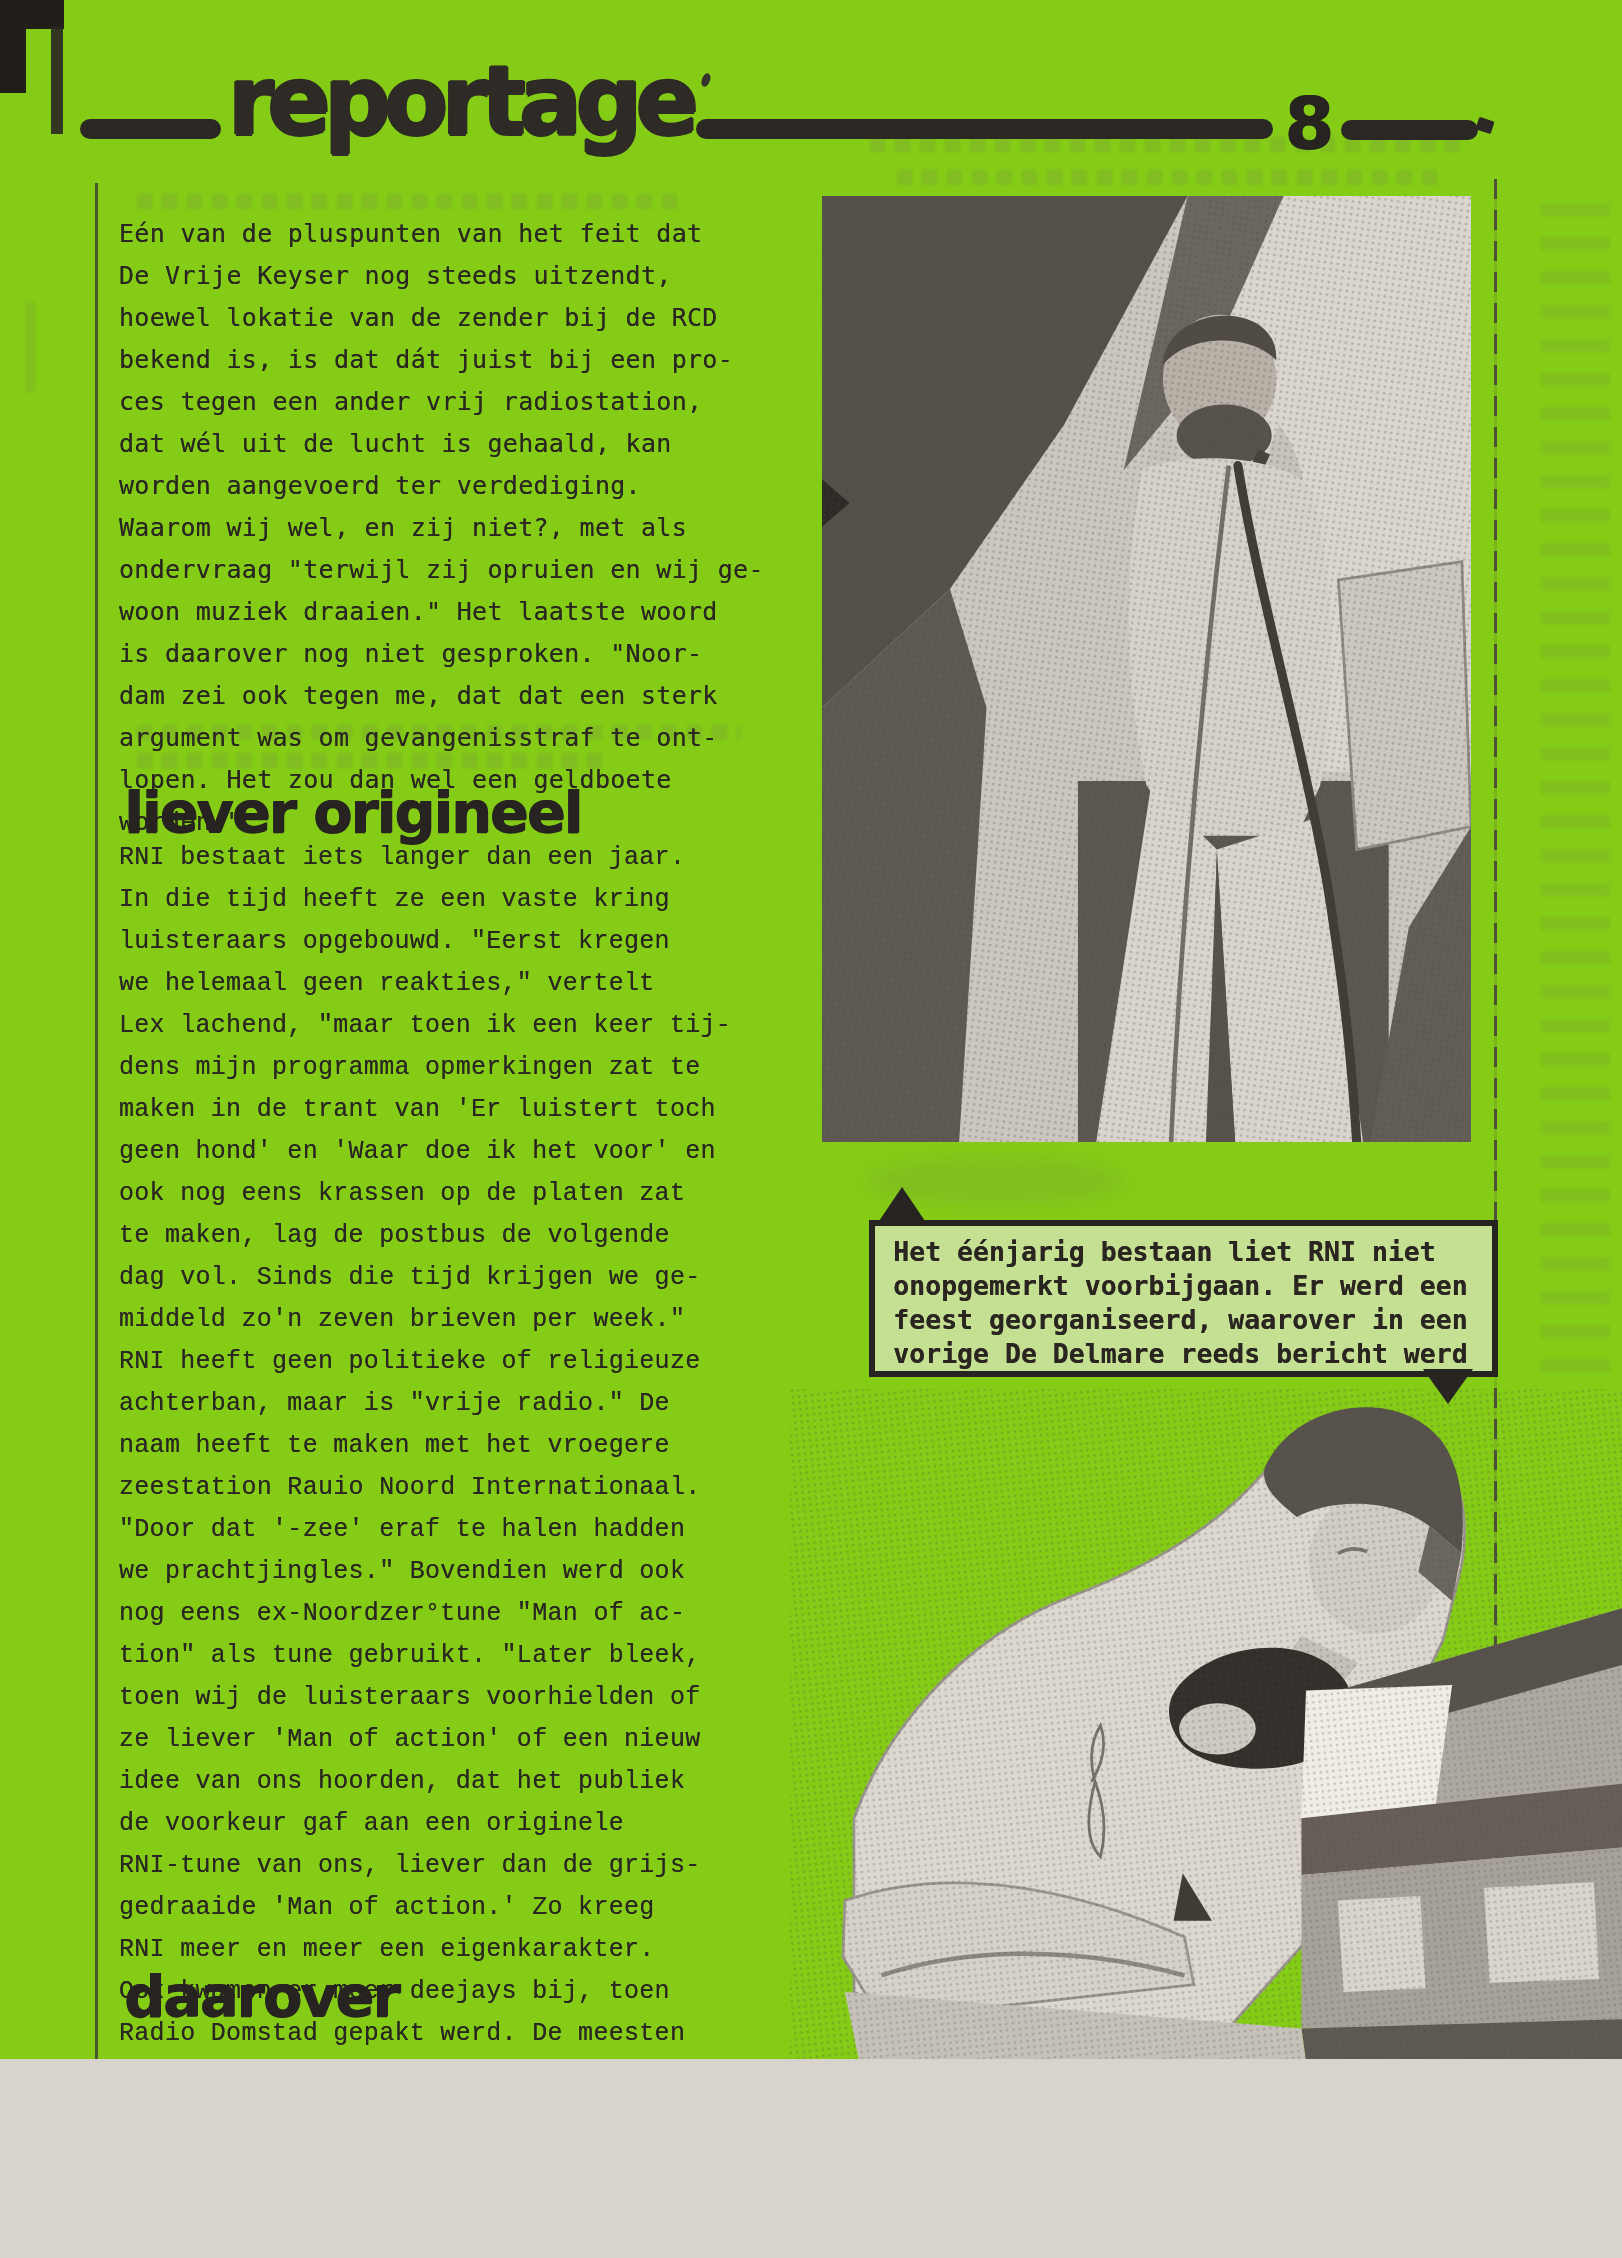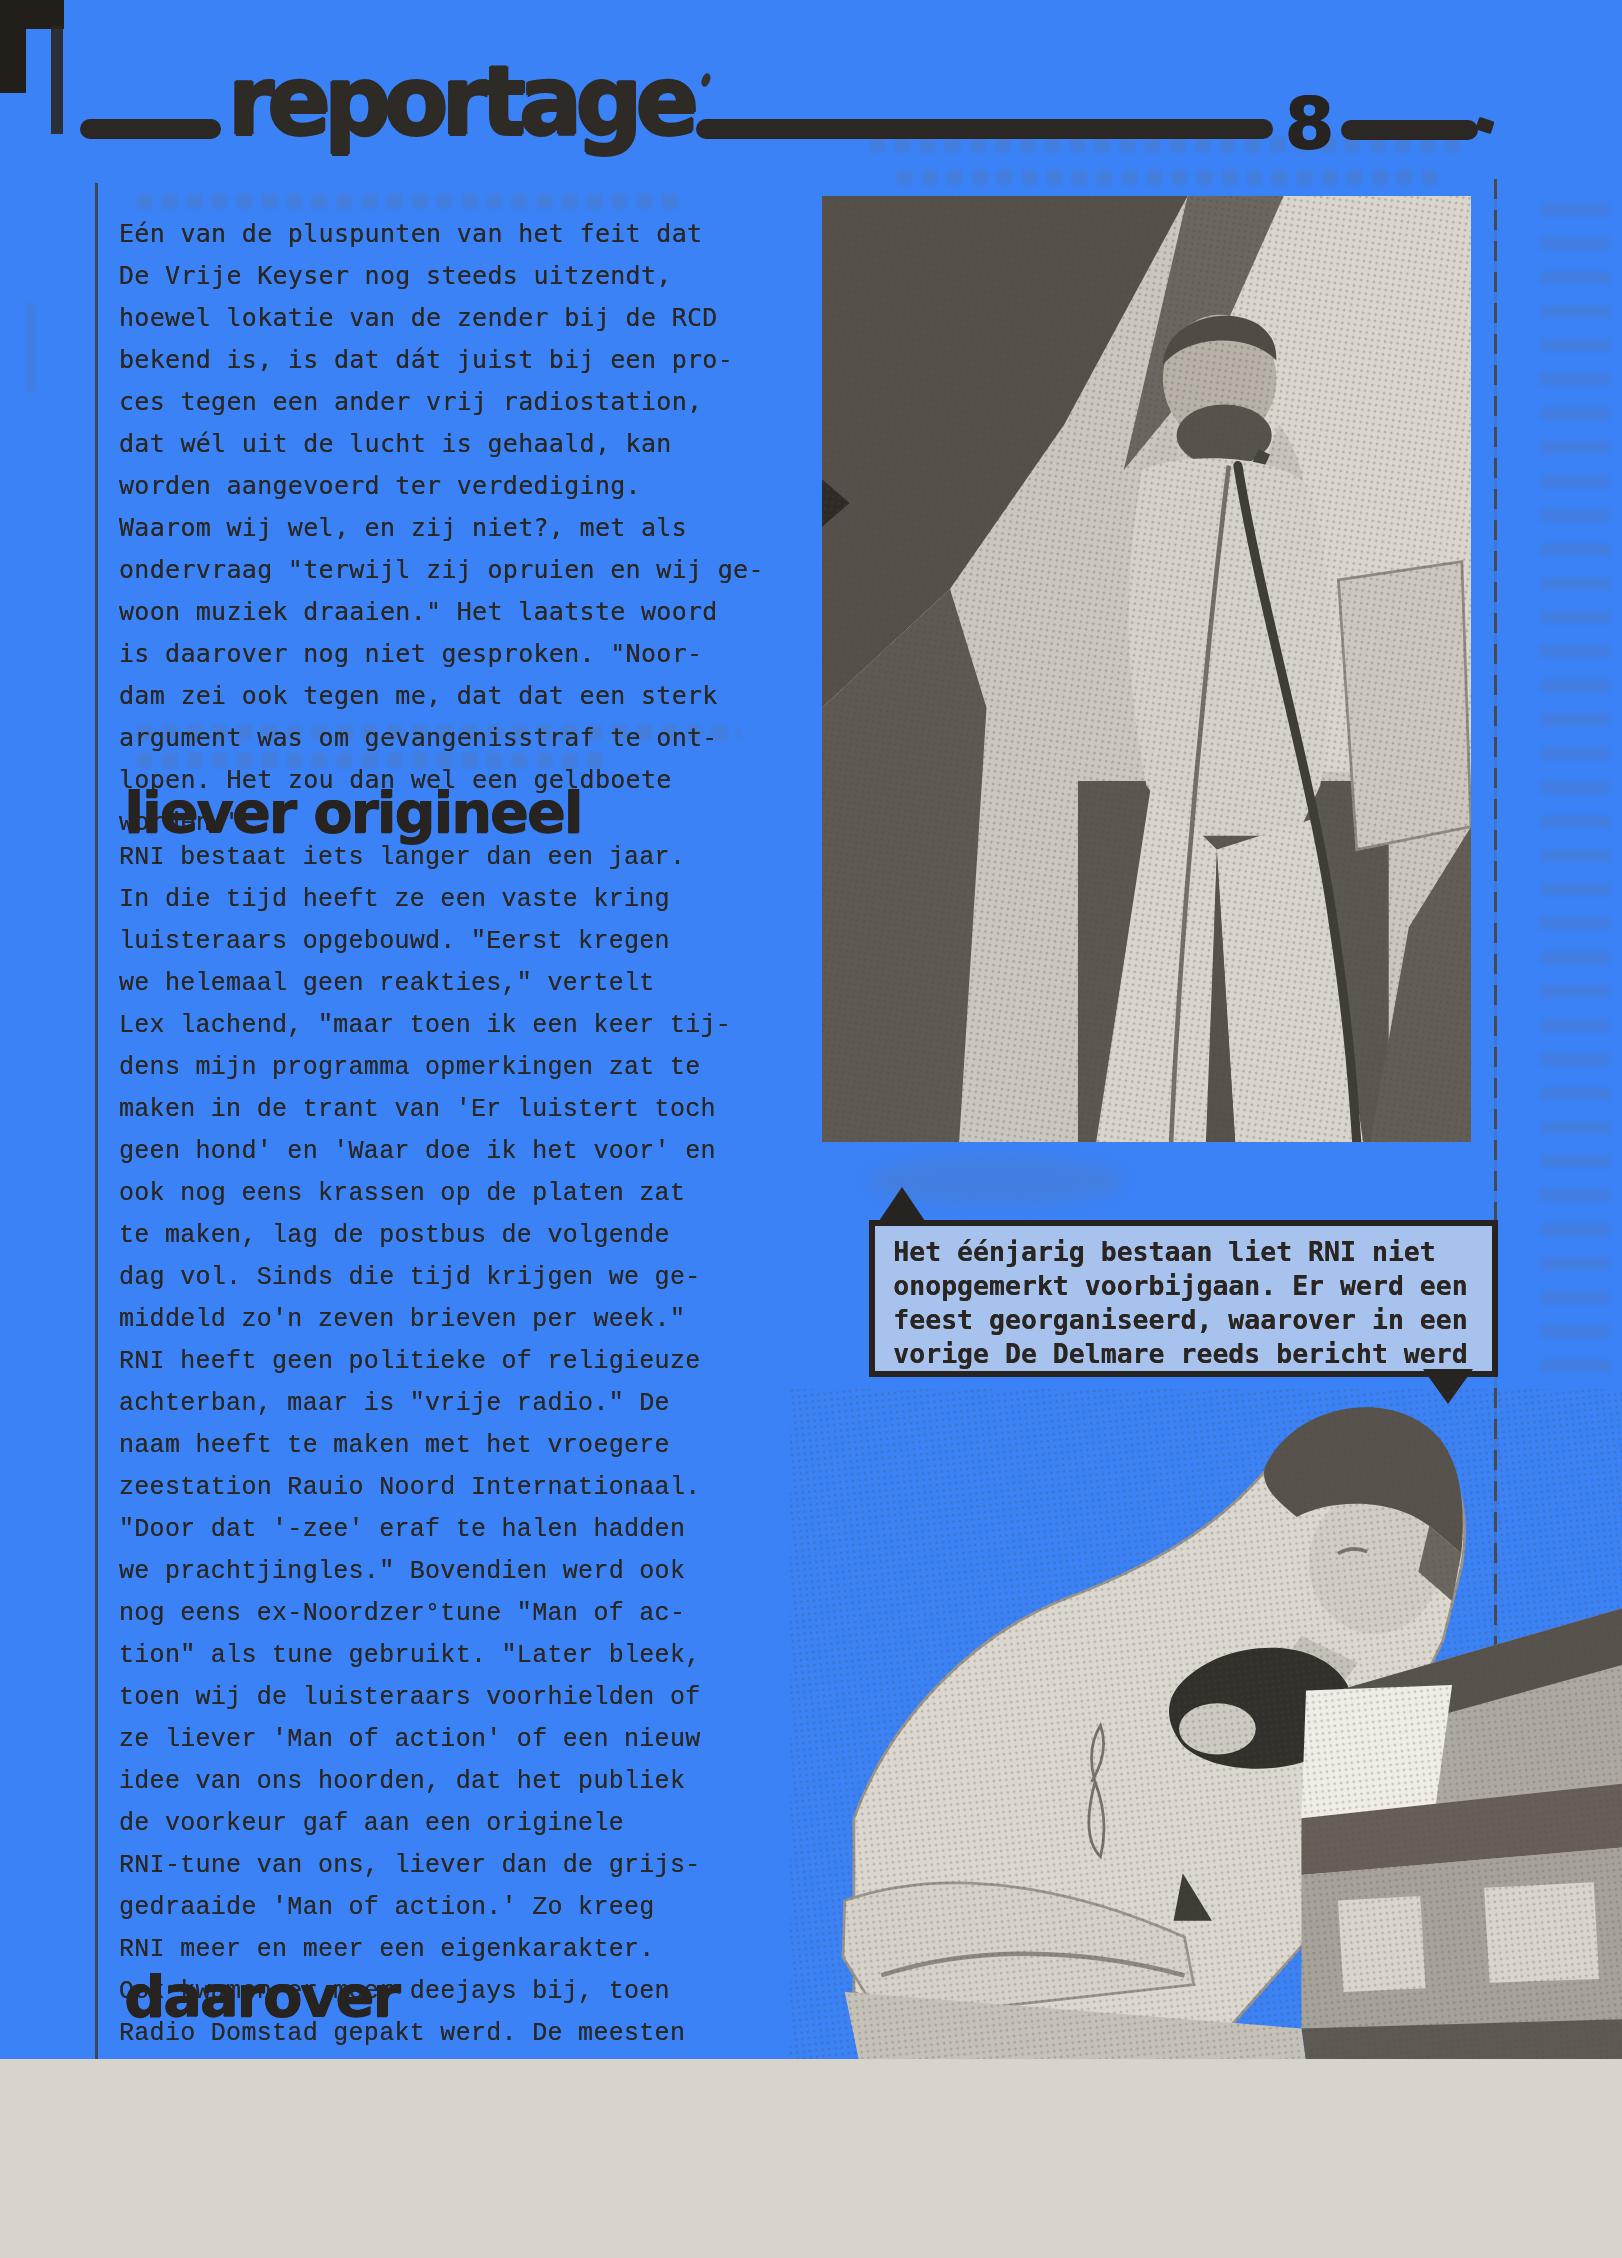--- a/index.html
+++ b/index.html
@@ -2,21 +2,21 @@
 <html style="font-size:14.6px"><head>
 <meta charset="utf-8">
 <style>
   html,body{margin:0;padding:0;background:#d8d4cc;}
   .page{
     position:relative;width:1623px;height:2059px;overflow:hidden;
     background:
       radial-gradient(1188px 822px at 38% 28%, rgba(250,248,243,.55), rgba(250,248,243,0) 60%),
       linear-gradient(90deg,#e4e0d8 0,#efece5 2.5%,#efece5 97%,#e5e1d9 100%),
       #ecs;
-    background-color:#3b82f6;
+    background-color:#84cc16;
     font-family:"DejaVu Sans","Liberation Sans",sans-serif;
     color:#2a2622;
   }
   
   .rule{position:absolute;background:#2b2724;height:20px;border-radius:10px;}
   .rule-left{left:80px;top:119px;width:141px;}
   .rule-main{left:696px;top:119px;width:577px;}
   .rule-right{left:1341px;top:120px;width:137px;}
   .rule-tail{position:absolute;left:1477px;top:119px;width:16.4px;height:12.8px;background:#2b2724;transform:rotate(18deg);border-radius:1.8px;}
   .masthead{

